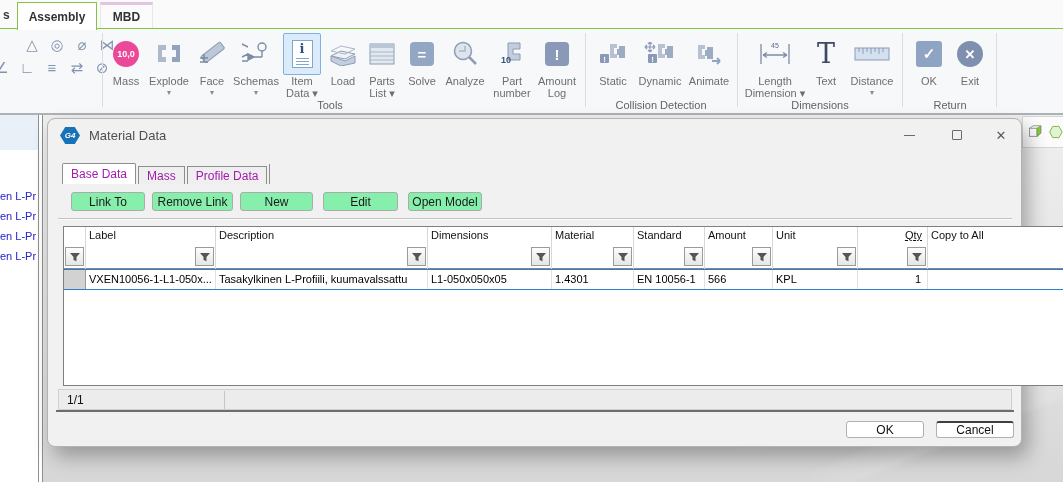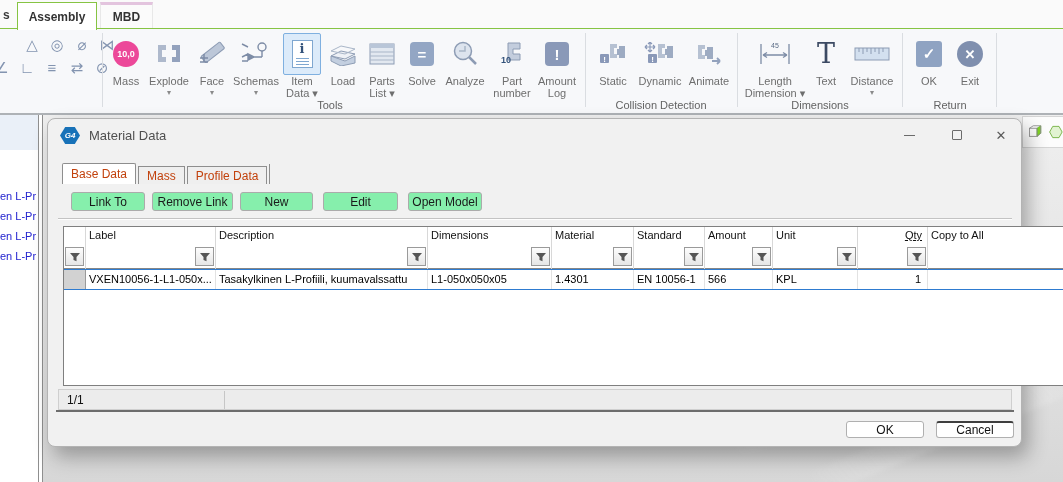--- a/index.html
+++ b/index.html
@@ -77,21 +77,21 @@
     color:#fff; font-size:8px; font-weight:bold; font-style:italic;
     display:flex; align-items:center; justify-content:center; }
   .dtitle .txt { position:absolute; left:41px; top:9px; font-size:13px; color:#4f4f4f; }
   .wbtn { position:absolute; top:8px; width:16px; height:16px; display:flex; align-items:center; justify-content:center; cursor:pointer; }
   .wmin i { display:block; width:11px; height:1px; background:#6b6b6b; }
   .wmax i { display:block; width:10px; height:10px; border:1px solid #6b6b6b; border-radius:1px; }
   .wclose { font-size:13px; color:#5a5a5a; }
 
   .dtabs { position:absolute; left:14px; top:44px; display:flex; align-items:flex-end; }
   .dtab { border:1px solid #8e8e8e; border-bottom:none; background:#efefef;
-    height:18px; padding:0 8px; font-size:12px; color:#c2410c;
+    height:18px; padding:0 8px; font-size:12px; color:#a21caf;
     display:flex; align-items:center; margin-right:2px; cursor:pointer; }
   .dtab.active { background:#fff; height:21px; border-radius:2px 2px 0 0; }
   .dtab-bar { width:1px; height:20px; background:#8e8e8e; margin-right:4px; }
 
   .abtn { position:absolute; top:73px; height:19px; background:#86efac; border:1px solid #ababab;
     border-radius:3px; font-size:12px; color:#1a1a1a; display:flex; align-items:center;
     justify-content:center; cursor:pointer; }
   .etch { position:absolute; left:10px; top:99px; width:954px; height:2px;
     border-top:1px solid #c3c3c3; border-bottom:1px solid #fdfdfd; }
 

